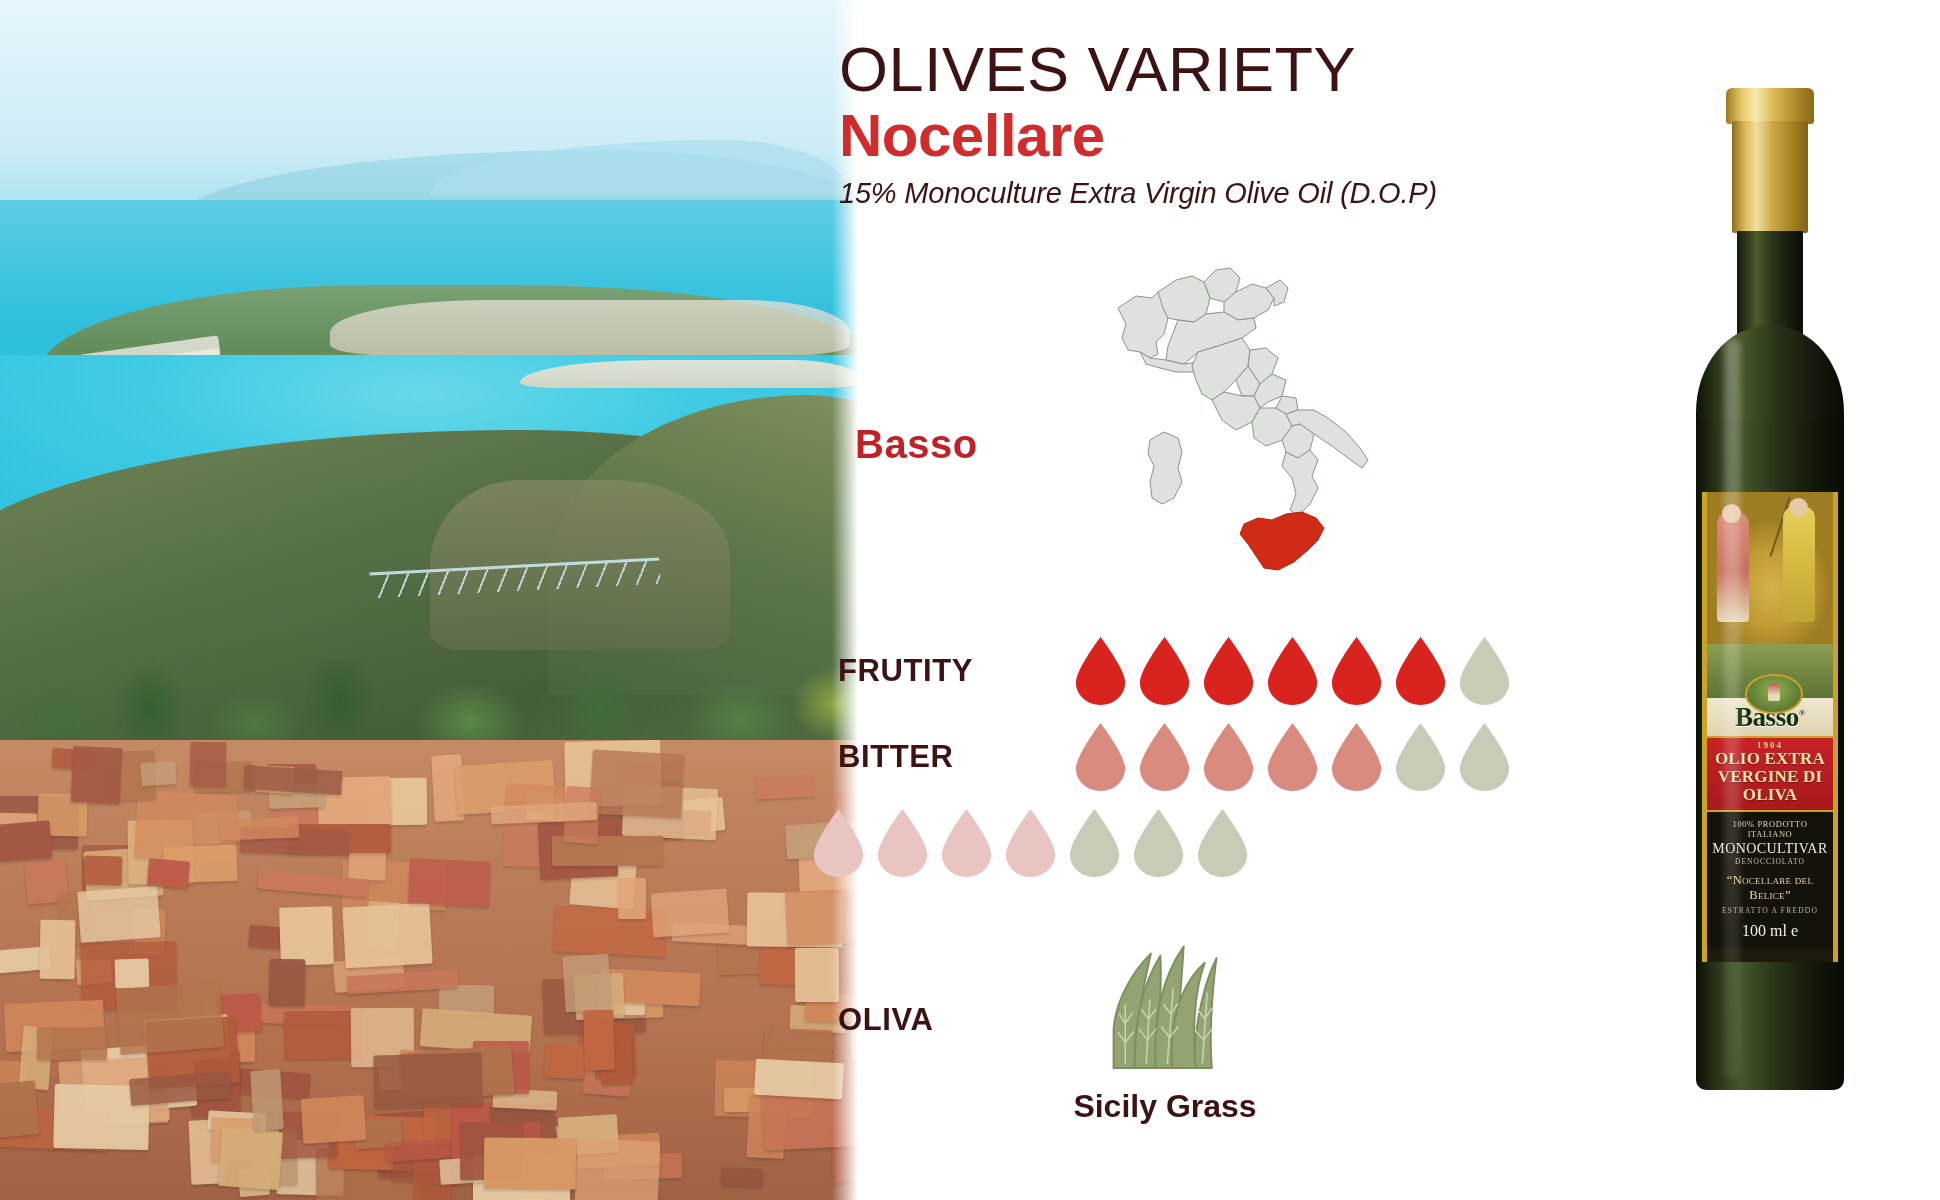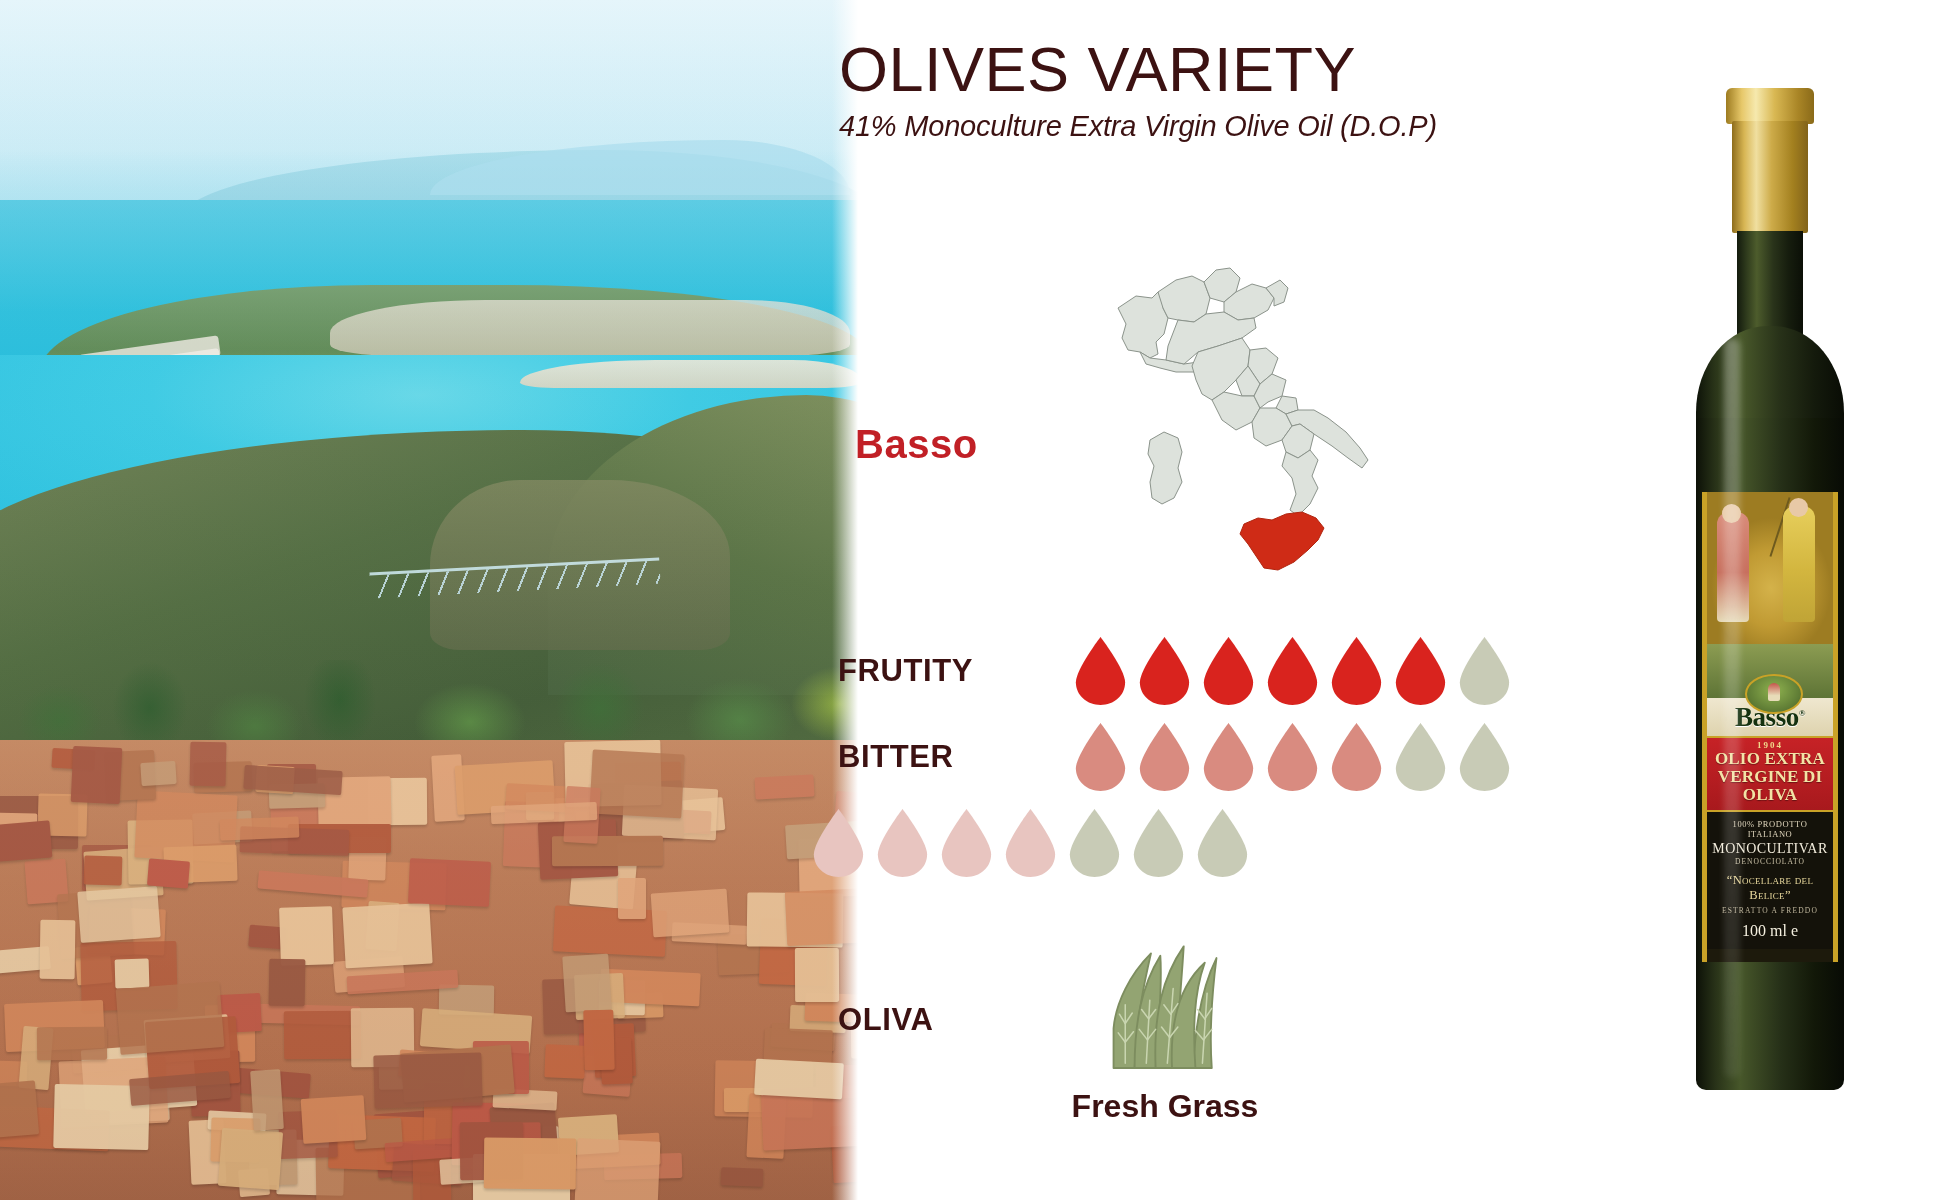--- a/index.html
+++ b/index.html
@@ -614,21 +614,22 @@
         </div>
     </div>
     <div class="ph-seagrad"></div>
     <div class="photo-fade"></div>
   </div>
 
   <div class="content">
 
     <div class="title-block">
       <div class="title-main">OLIVES VARIETY</div>
-      <div class="title-desc">41% Monoculture Extra Virgin Olive Oil (D.O.P)</div>
+      <div class="title-sub">Nocellare</div>
+      <div class="title-desc">15% Monoculture Extra Virgin Olive Oil (D.O.P)</div>
     </div>
 
     <div class="region-label">Basso</div>
 
     <div class="map-wrap">
       <svg viewBox="0 0 300 330" xmlns="http://www.w3.org/2000/svg" aria-hidden="true">
         <g fill="#dde2dc" stroke="#8b938b" stroke-width="1" stroke-linejoin="round">
 
           <path d="M12 46 L30 34 L46 36 L52 30 L60 36 L57 46 L62 56 L58 72 L50 80 L52 92 L44 96 L34 90 L22 88 L16 76 L20 62 Z"></path>
 
@@ -825,21 +826,21 @@
                 <path d="M65 72 L59 64"></path>
                   <path d="M65 72 L71 63"></path>
                 <path d="M92 114 L96 54"></path>
                   <path d="M93 94 L86 86"></path>
                   <path d="M93 94 L100 85"></path>
                 <path d="M94 76 L88 68"></path>
                   <path d="M94 76 L100 67"></path>
               </g>
             </svg>
           </div>
-          <div class="flavor-name">Fresh Grass</div>
+          <div class="flavor-name">Sicily Grass</div>
         </div>
 
       </div>
     </div>
   </div>
 
   <div class="bottle-wrap">
     <div class="bottle-cap"></div>
     <div class="bottle-neck-foil"></div>
     <div class="bottle-neck"></div>

